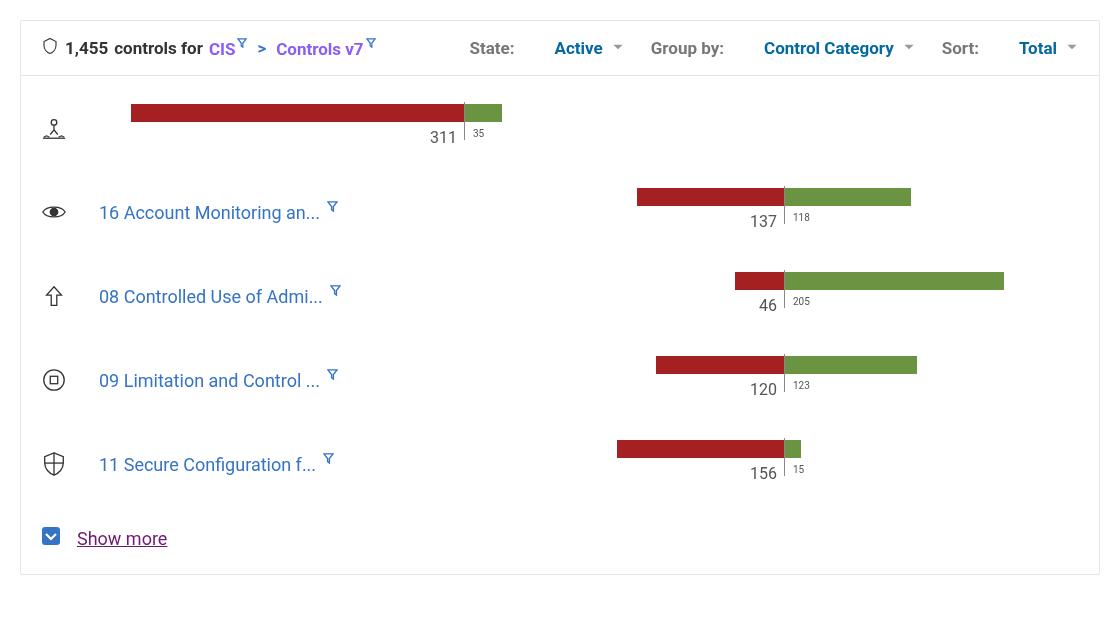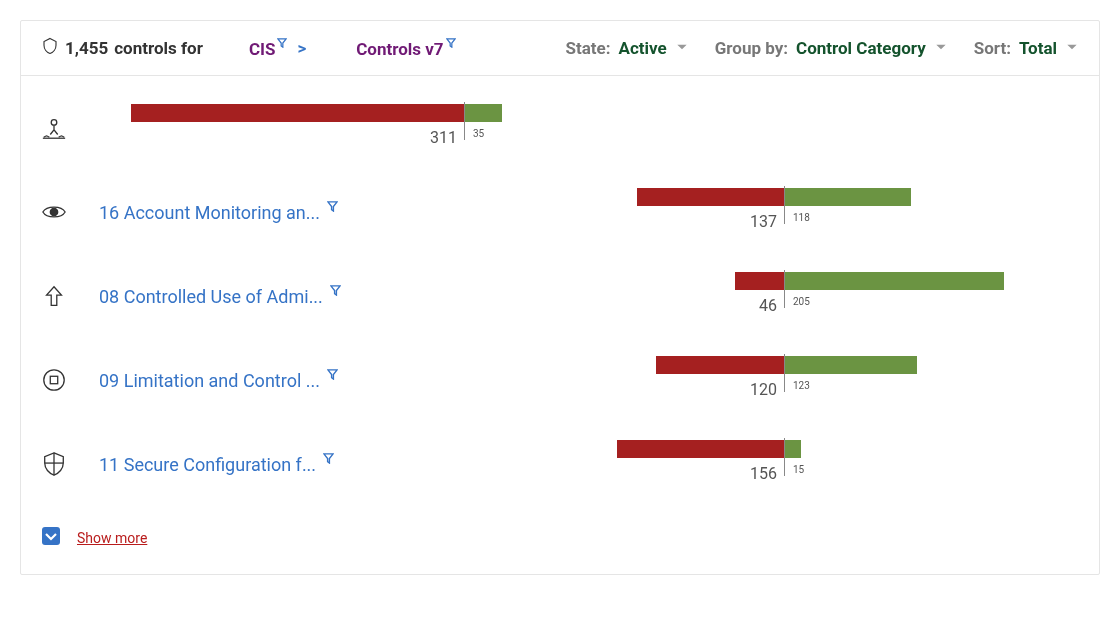--- a/index.html
+++ b/index.html
@@ -25,38 +25,38 @@
       border-bottom: 1px solid #e5e5e5;
       font-size: 17px;
       font-weight: bold;
     }
     .header-left {
       display: flex;
       align-items: center;
       gap: 6px;
     }
     .shield-icon svg { width: 18px; height: 18px; stroke: #333; fill: none; stroke-width: 1.5; }
-    .breadcrumb-link { color: #701a75; text-decoration: none; margin-left: 40px; }
+    .breadcrumb-link { color: #8b5cf6; text-decoration: none; }
     .filter-sup {
       color: #3573c6;
       vertical-align: super;
       display: inline-flex;
       margin-left: 2px;
     }
     .filter-sup svg { width: 10px; height: 10px; stroke: #3573c6; fill: none; stroke-width: 1.5; }
     .bc-sep { color: #3573c6; margin: 0 4px; }
     .header-right {
       display: flex;
       gap: 26px;
       align-items: center;
       color: #777;
       font-size: 17px;
     }
     .hr-group { display: flex; align-items: center; gap: 8px; }
-    .hr-value { color: #14532d; }
+    .hr-value { color: #0369a1; margin-left: 32px; }
     .chevron-down svg { width: 14px; height: 14px; fill: #999; }
     .rows { padding: 10px 0 0 0; }
     .row {
       display: flex;
       align-items: center;
       padding: 16px 20px;
       gap: 0;
     }
     .row-icon {
       flex: 0 0 58px;
@@ -132,21 +132,21 @@
       color: #555;
       text-align: left;
     }
     .footer {
       display: flex;
       align-items: center;
       gap: 16px;
       padding: 20px 20px 24px 20px;
     }
     .expand-icon svg { width: 20px; height: 20px; }
-    .show-more { color: #b91c1c; font-size: 14px; }
+    .show-more { color: #701a75; font-size: 18px; }
   </style>
 </head>
 <body>
 
 <div class="panel">
 
   <div class="panel-header">
     <div class="header-left">
       <span class="shield-icon">
         <svg viewBox="0 0 24 24">

